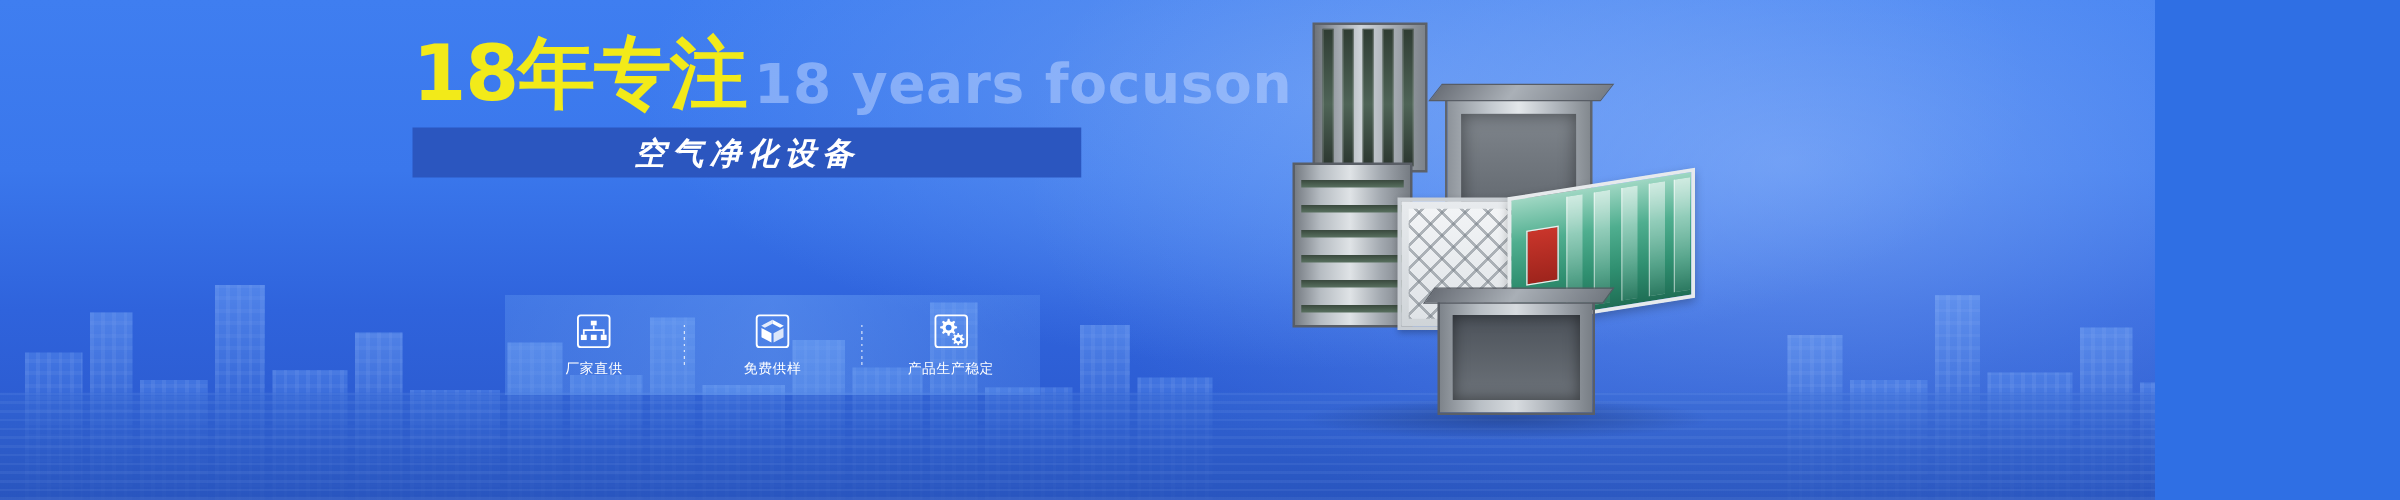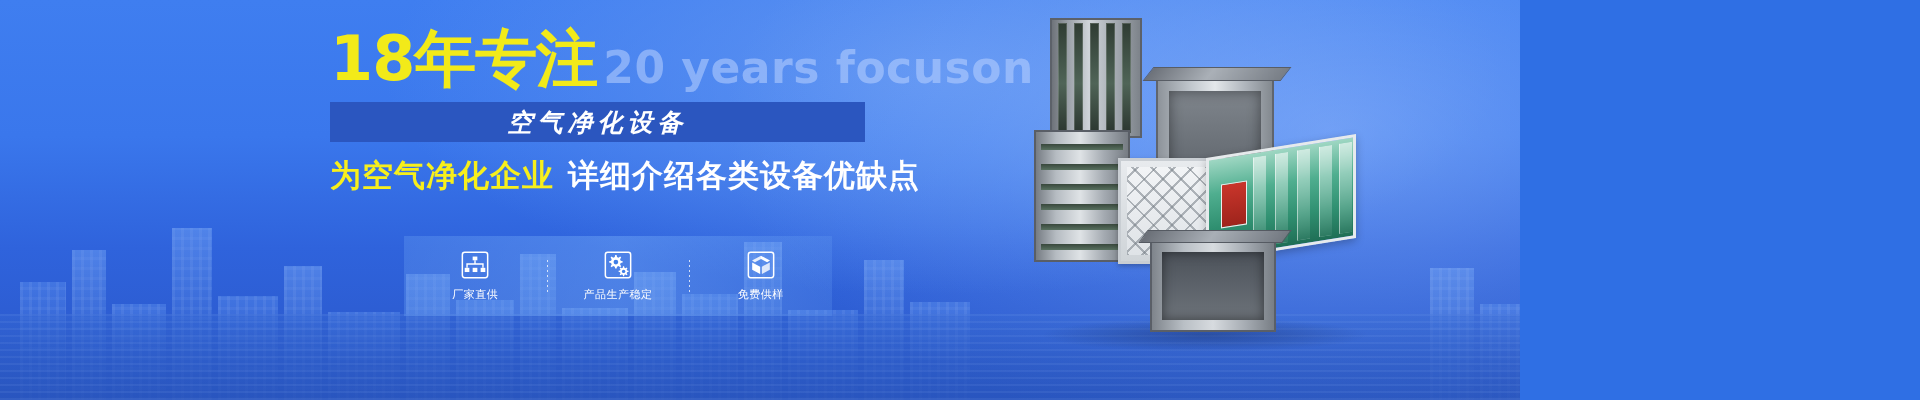--- a/index.html
+++ b/index.html
@@ -4,21 +4,21 @@
 <style>
   * { margin:0; padding:0; box-sizing:border-box; }
   html,body { width:1920px; height:400px; overflow:hidden; }
   body {
     font-family:"Liberation Sans","DejaVu Sans",sans-serif;
     background:#2f6fe4;
   }
 
   
   .banner{
-    position:relative; width:1520px; height:400px; overflow:hidden;
+    position:relative; width:1724px; height:400px; overflow:hidden;
     background:
       radial-gradient(ellipse 900px 360px at 62% 18%, #5f94f2 0%, rgba(95,148,242,0) 62%),
       linear-gradient(180deg,#3f7ef0 0%, #3a77ec 34%, #2f63dc 62%, #2a56c8 100%);
     padding-left: 32px;
   }
 
   
   .sky-glow{
     position:absolute; left:48%; top:-180px; width:1200px; height:620px;
     background:radial-gradient(ellipse at center, rgba(168,200,255,.45) 0%, rgba(150,190,255,.18) 42%, rgba(255,255,255,0) 72%);
@@ -200,79 +200,76 @@
     <div class="sk d" style="left:1712px;width:58px;  height:94px;"></div>
     <div class="sk" style="left:1776px;width:40px;  height:150px;"></div>
     <div class="sk d" style="left:1822px;width:74px;  height:108px;"></div>
     <div class="water"></div>
   </div>
 
   <div class="copy">
 
     <div class="headline">
       <span class="cn">18年专注</span>
-      <span class="en">20 years focuson</span>
+      <span class="en">18 years focuson</span>
     </div>
 
     <div class="ribbon">
       <span>空气净化设备</span>
     </div>
 
-    <div class="subline">
-      <b>为空气净化企业</b><i>详细介绍各类设备优缺点</i>
-    </div>
   </div>
 
   <div class="features">
 
     <div class="feat">
       <span class="ico">
         <svg viewBox="0 0 32 32" fill="none" stroke="#ffffff" stroke-width="1.6">
           <rect x="2.5" y="2.5" width="27" height="27" rx="2.5"></rect>
           <rect x="13.5" y="7" width="5" height="4" fill="#ffffff" stroke="none"></rect>
           <path d="M16 11v4 M7.5 19v-4h17v4" stroke-width="1.5"></path>
           <rect x="5" y="19" width="5" height="4.5" fill="#ffffff" stroke="none"></rect>
           <rect x="13.5" y="19" width="5" height="4.5" fill="#ffffff" stroke="none"></rect>
           <rect x="22" y="19" width="5" height="4.5" fill="#ffffff" stroke="none"></rect>
         </svg>
       </span>
       <span class="cap">厂家直供</span>
     </div>
 
+
+    <div class="feat">
+      <span class="ico">
+        <svg viewBox="0 0 32 32" fill="none" stroke="#ffffff" stroke-width="1.6">
+          <rect x="2.5" y="2.5" width="27" height="27" rx="2.5"></rect>
+          <g fill="#ffffff" stroke="none">
+            <path d="M16 6.2l9.6 5.1-3.1 1.7L16 9.6z"></path>
+            <path d="M16 6.2L6.4 11.3l3.1 1.7L16 9.6z" opacity=".85"></path>
+            <path d="M6.6 13.3l8.5 4.5v7.9l-8.5-4.5z"></path>
+            <path d="M25.4 13.3l-8.5 4.5v7.9l8.5-4.5z" opacity=".8"></path>
+          </g>
+        </svg>
+      </span>
+      <span class="cap">免费供样</span>
+    </div>
 
     <div class="feat">
       <span class="ico">
         <svg viewBox="0 0 32 32" fill="none" stroke="#ffffff" stroke-width="1.6">
           <rect x="2.5" y="2.5" width="27" height="27" rx="2.5"></rect>
           <g fill="#ffffff" stroke="none">
             <path d="M13 5.4l1.5 0 .45 2.1 1.6.67 1.8-1.2 1.06 1.06-1.2 1.8.67 1.6 2.1.45v1.5l-2.1.45-.67 1.6 1.2 1.8-1.06 1.06-1.8-1.2-1.6.67-.45 2.1h-1.5l-.45-2.1-1.6-.67-1.8 1.2-1.06-1.06 1.2-1.8-.67-1.6-2.1-.45v-1.5l2.1-.45.67-1.6-1.2-1.8 1.06-1.06 1.8 1.2 1.6-.67z"></path>
             <circle cx="13.75" cy="12.9" r="2.5" fill="#3f7ee8"></circle>
             <path d="M21.4 17.4h1.1l.33 1.55 1.17.49 1.33-.88.78.78-.88 1.33.49 1.17 1.55.33v1.1l-1.55.33-.49 1.17.88 1.33-.78.78-1.33-.88-1.17.49-.33 1.55h-1.1l-.33-1.55-1.17-.49-1.33.88-.78-.78.88-1.33-.49-1.17-1.55-.33v-1.1l1.55-.33.49-1.17-.88-1.33.78-.78 1.33.88 1.17-.49z"></path>
             <circle cx="21.95" cy="22.85" r="1.8" fill="#3f7ee8"></circle>
           </g>
         </svg>
       </span>
       <span class="cap">产品生产稳定</span>
     </div>
 
-    <div class="feat">
-      <span class="ico">
-        <svg viewBox="0 0 32 32" fill="none" stroke="#ffffff" stroke-width="1.6">
-          <rect x="2.5" y="2.5" width="27" height="27" rx="2.5"></rect>
-          <g fill="#ffffff" stroke="none">
-            <path d="M16 6.2l9.6 5.1-3.1 1.7L16 9.6z"></path>
-            <path d="M16 6.2L6.4 11.3l3.1 1.7L16 9.6z" opacity=".85"></path>
-            <path d="M6.6 13.3l8.5 4.5v7.9l-8.5-4.5z"></path>
-            <path d="M25.4 13.3l-8.5 4.5v7.9l8.5-4.5z" opacity=".8"></path>
-          </g>
-        </svg>
-      </span>
-      <span class="cap">免费供样</span>
-    </div>
-
   </div>
 
   <div class="products">
     <div class="p-shadow"></div>
 
     <div class="p p-vbank">
       <span class="vp" style="left:6px;"></span>
       <span class="vp" style="left:22px;"></span>
       <span class="vp" style="left:38px;"></span>
       <span class="vp" style="left:54px;"></span>

